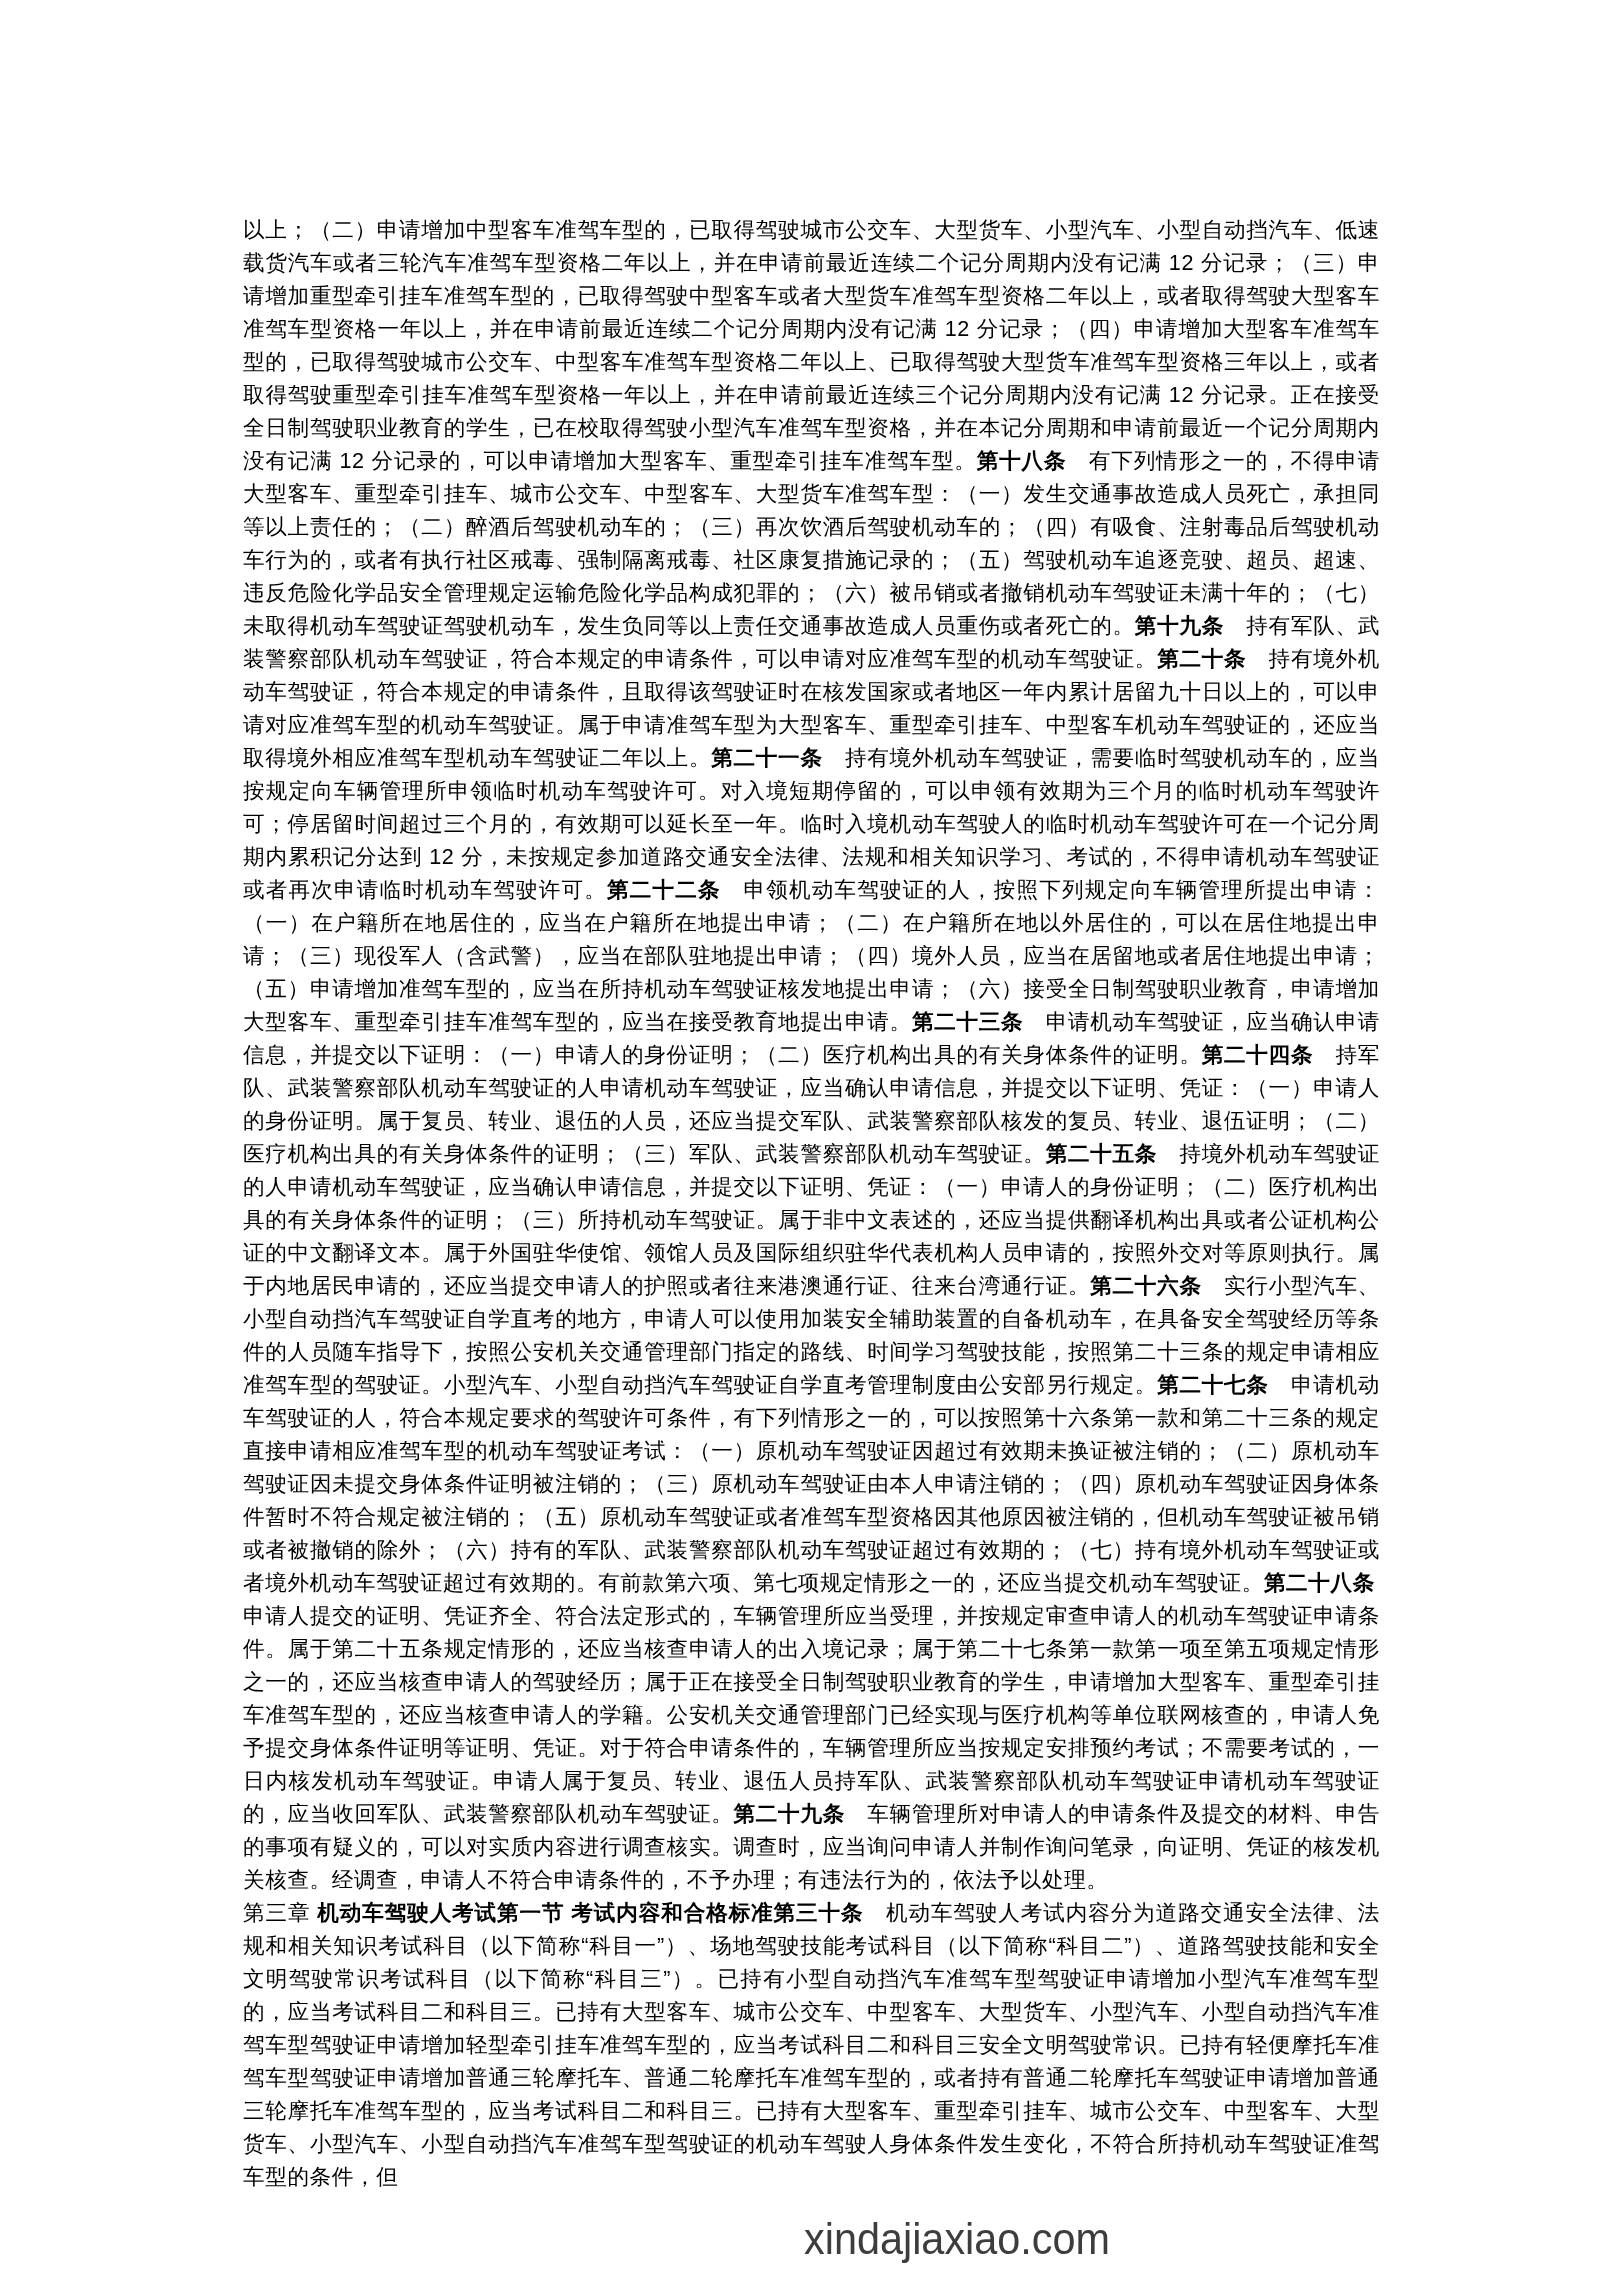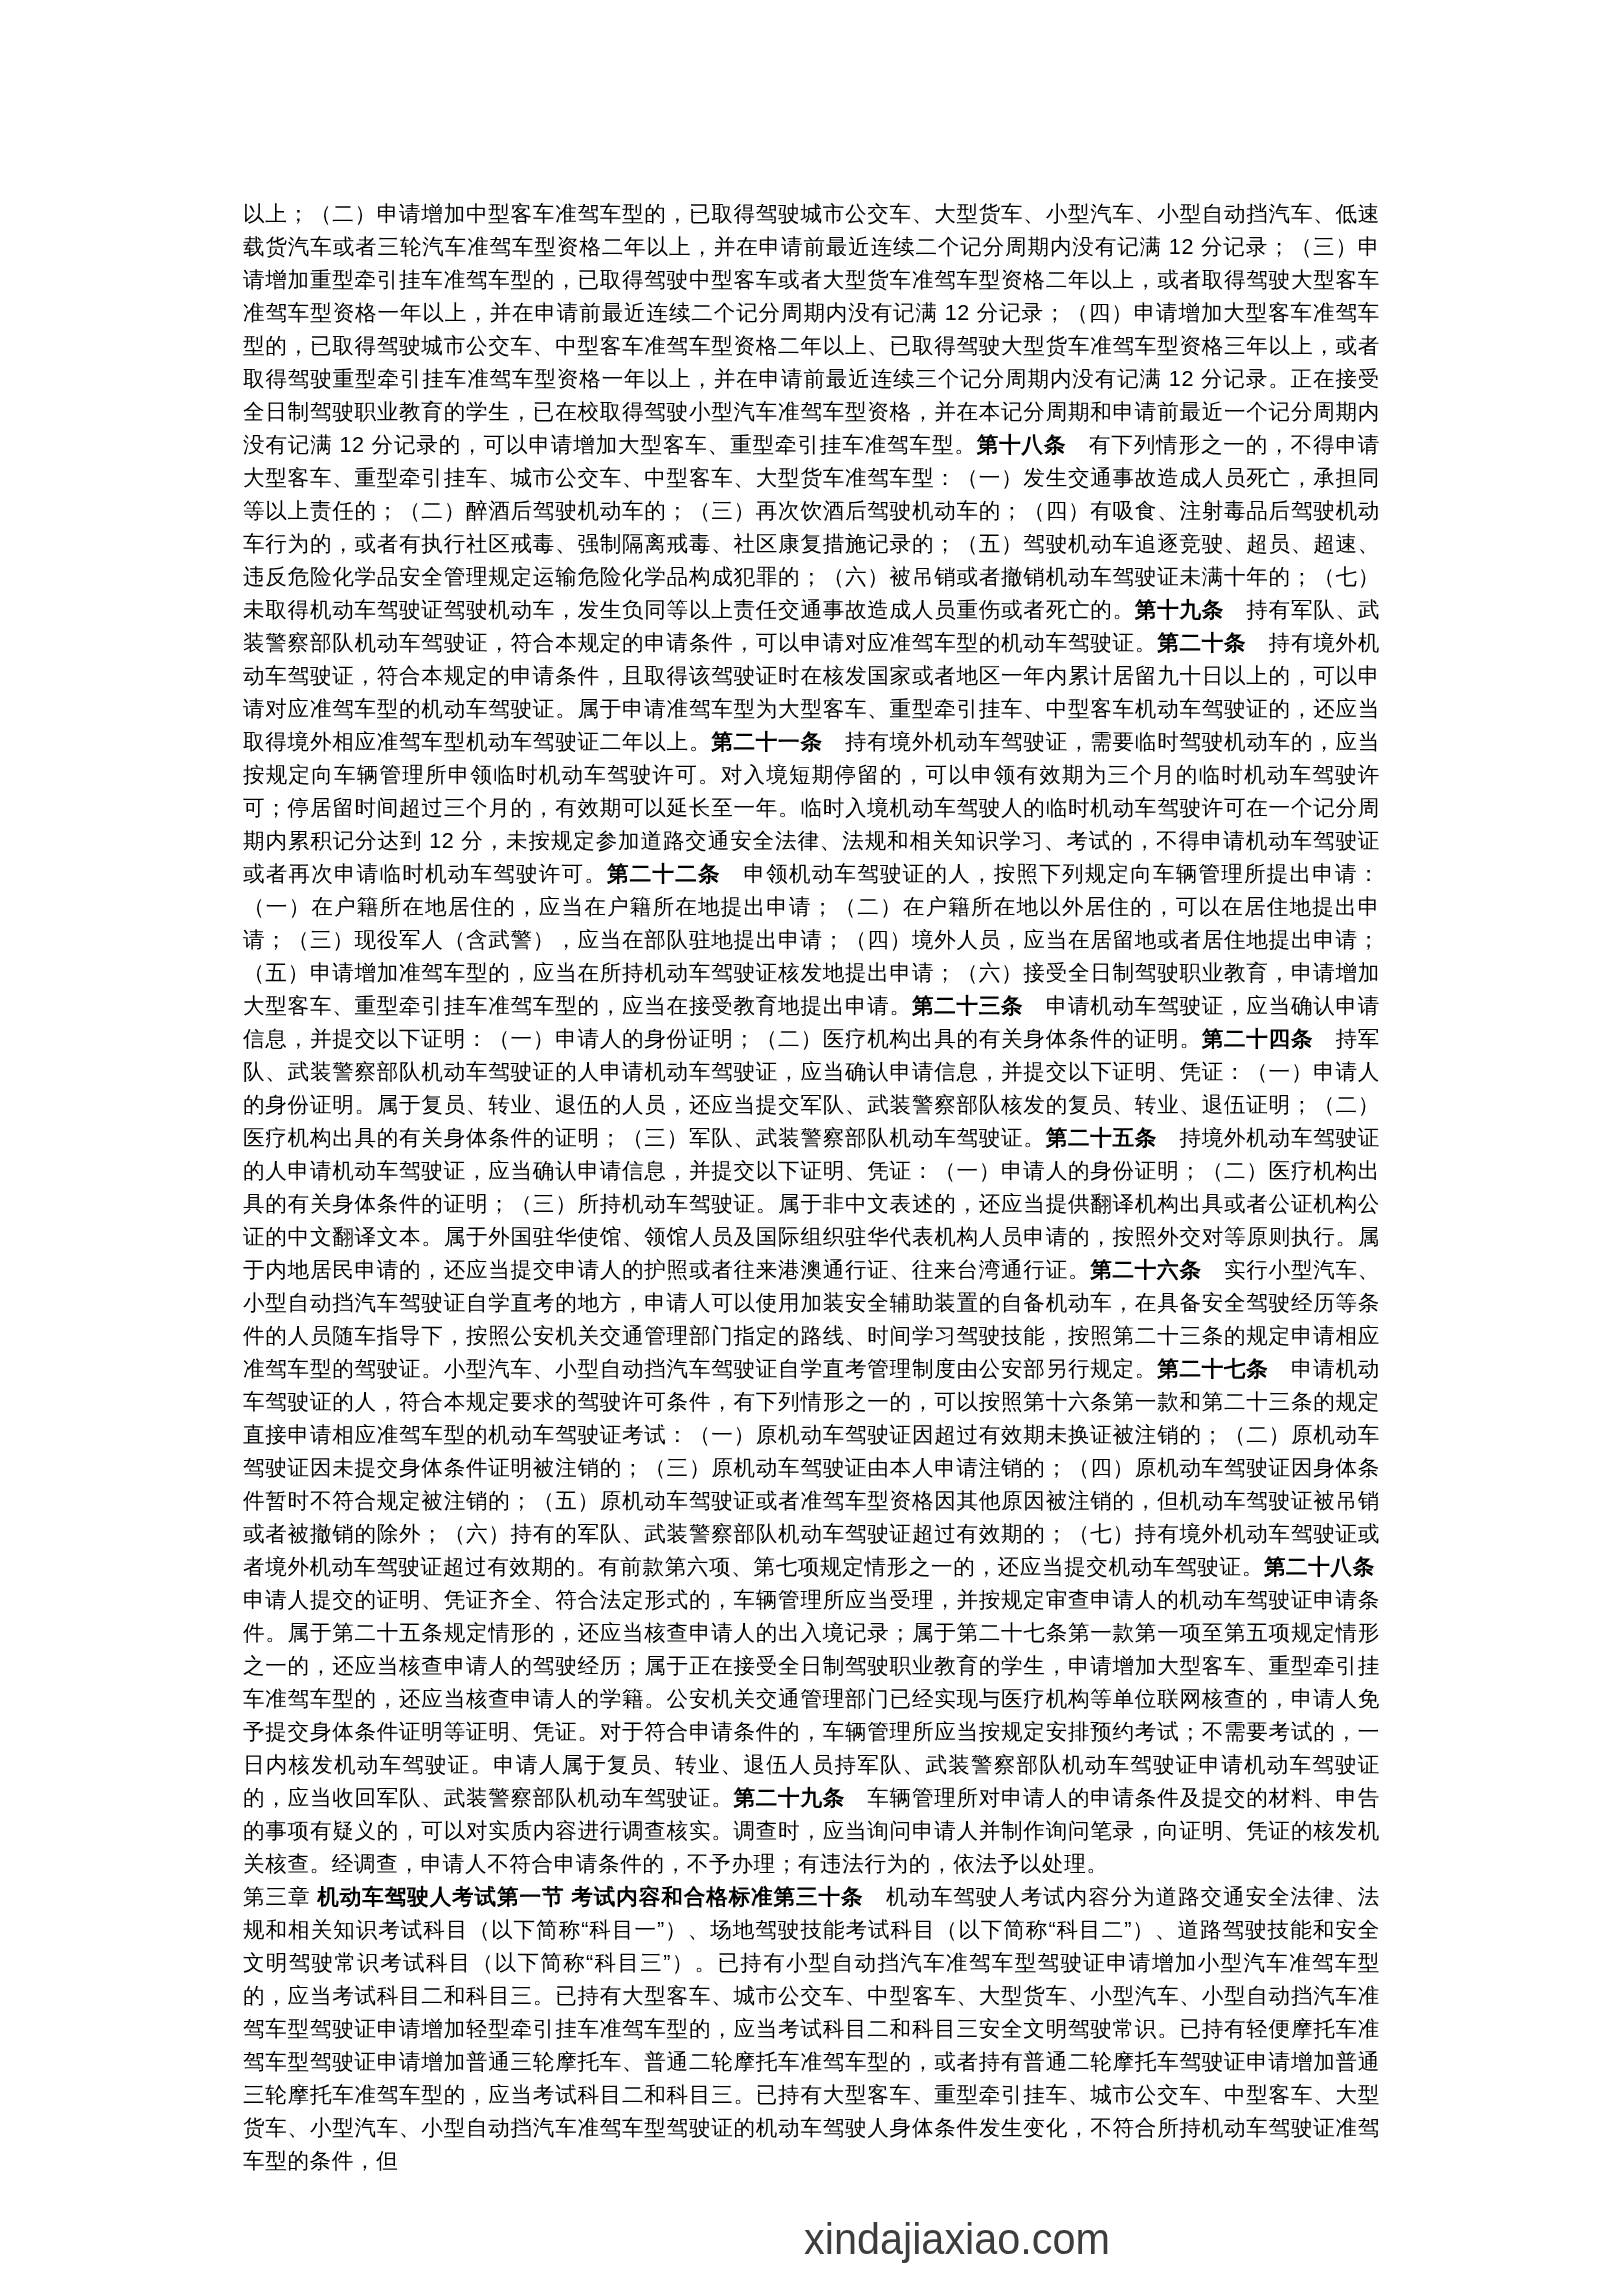--- a/index.html
+++ b/index.html
@@ -15,21 +15,21 @@
     font-family: "Liberation Sans", "DejaVu Sans", sans-serif;
   }
   .page {
     position: absolute;
     inset: 0;
     background: #ffffff;
   }
   .text-block {
     position: absolute;
     left: 243px;
-    top: 197px;
+    top: 213px;
     width: 1137px;
     font-size: 21.6px;
     line-height: 33px;
     letter-spacing: 0.6px;
     color: #000000;
     text-align: justify;
     text-justify: inter-ideograph;
     word-break: break-all;
   }
   .para {

